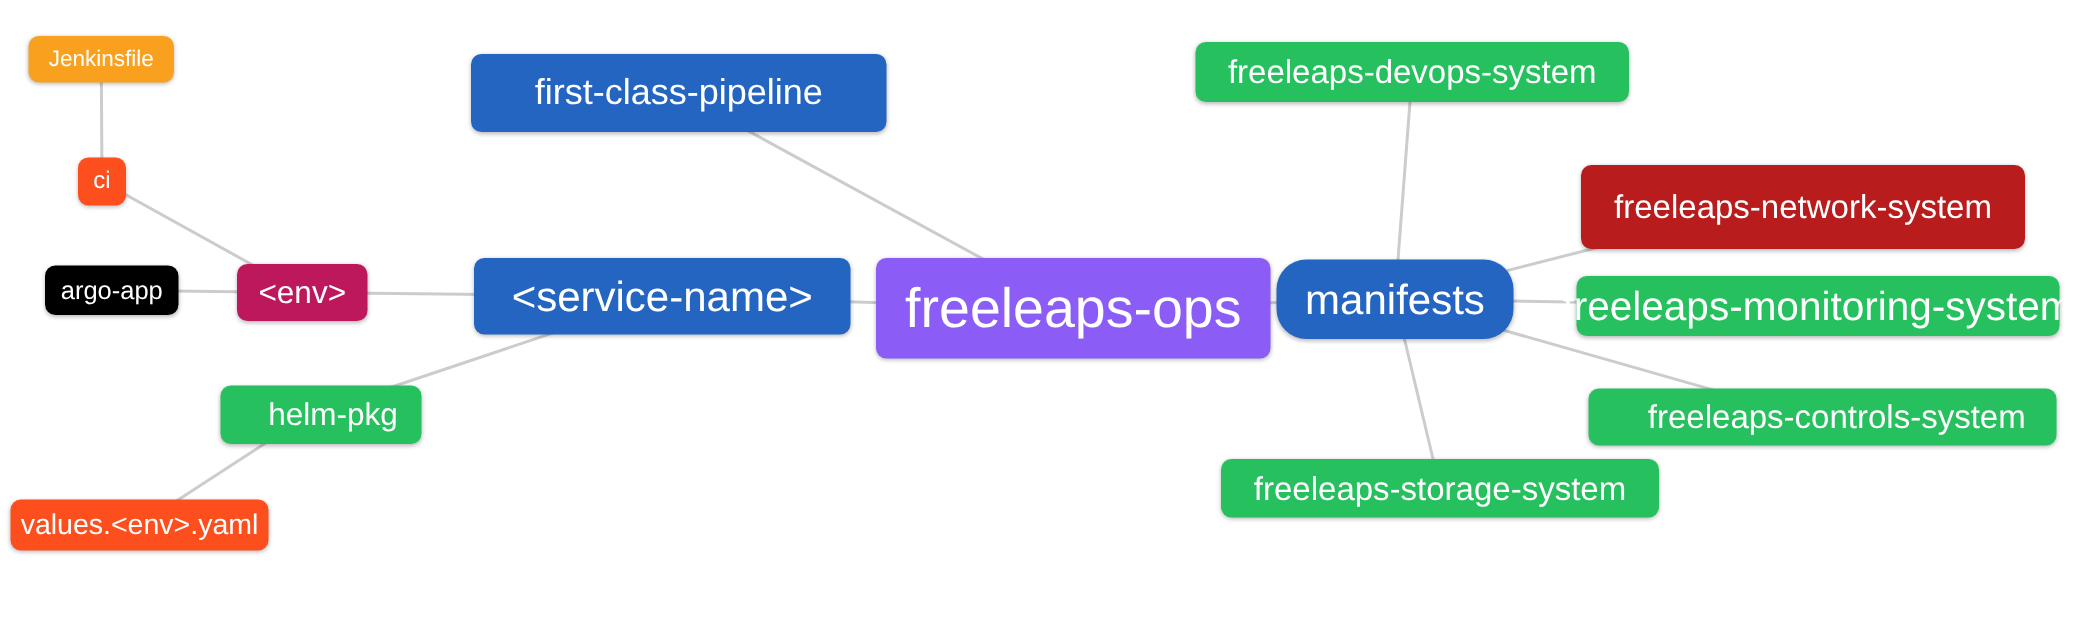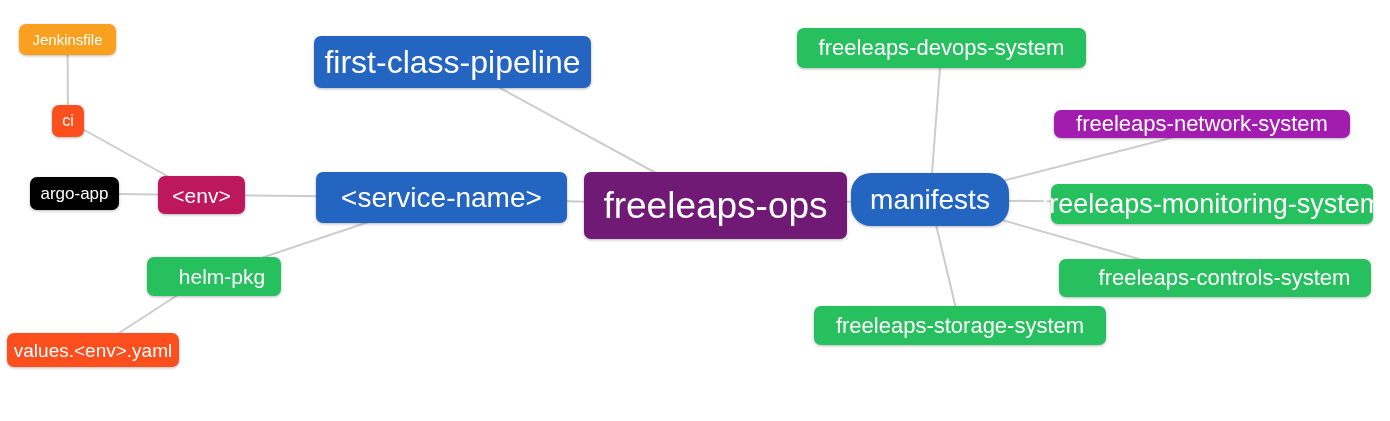--- a/index.html
+++ b/index.html
@@ -56,24 +56,24 @@
       <line x1="201.5" y1="195" x2="74.5" y2="193.5" stroke="#cccccc" stroke-width="2"></line>
       <line x1="68" y1="121" x2="67.5" y2="39.5" stroke="#cccccc" stroke-width="2"></line>
       <line x1="206" y1="276.5" x2="93" y2="350" stroke="#cccccc" stroke-width="2"></line>
       <line x1="930" y1="199.5" x2="941.5" y2="48" stroke="#cccccc" stroke-width="2"></line>
       <line x1="930" y1="199.5" x2="1202" y2="130" stroke="#cccccc" stroke-width="2"></line>
       <line x1="930" y1="199.5" x2="1212" y2="204" stroke="#cccccc" stroke-width="2"></line>
       <line x1="930" y1="199.5" x2="1205.5" y2="278" stroke="#cccccc" stroke-width="2"></line>
       <line x1="930" y1="199.5" x2="960" y2="325.5" stroke="#cccccc" stroke-width="2"></line>
     </svg>
   <div id="node-layer">
-      <div class="node" style="left: 584px; top: 172px; width: 263px; height: 67px; font-size: 37px; background: #701a75; color: rgb(255, 255, 255);">
+      <div class="node" style="left: 584px; top: 172px; width: 263px; height: 67px; font-size: 37px; background: #8b5cf6; color: rgb(255, 255, 255);">
         <span>freeleaps-ops</span>
       </div>
-      <div class="node" style="left: 314px; top: 36px; width: 277px; height: 52px; font-size: 32px; background: rgb(36, 101, 194); color: rgb(255, 255, 255);">
+      <div class="node" style="left: 314px; top: 36px; width: 277px; height: 52px; font-size: 24px; background: rgb(36, 101, 194); color: rgb(255, 255, 255);">
         <span>first-class-pipeline</span>
       </div>
       <div class="node" style="left: 316px; top: 172px; width: 251px; height: 51px; font-size: 28px; background: rgb(36, 101, 194); color: rgb(255, 255, 255);">
         <span>&lt;service-name&gt;</span>
       </div>
       <div class="node" style="left: 851px; top: 173px; width: 158px; height: 53px; font-size: 28px; background: rgb(36, 101, 194); color: rgb(255, 255, 255); border-radius: 20px;">
         <span>manifests</span>
       </div>
       <div class="node" style="left: 158px; top: 176px; width: 87px; height: 38px; font-size: 21px; background: #be185d; color: rgb(255, 255, 255);">
         <span>&lt;env&gt;</span>
@@ -89,21 +89,21 @@
       </div>
       <div class="node" style="left: 19px; top: 24px; width: 97px; height: 31px; font-size: 15px; background: rgb(249, 161, 31); color: rgb(255, 255, 255);">
         <span>Jenkinsfile</span>
       </div>
       <div class="node" style="left: 7px; top: 333px; width: 172px; height: 34px; font-size: 19px; background: rgb(253, 79, 30); color: rgb(255, 255, 255);">
         <span>values.&lt;env&gt;.yaml</span>
       </div>
       <div class="node" style="left: 797px; top: 28px; width: 289px; height: 40px; font-size: 22px; background: rgb(39, 192, 95); color: rgb(255, 255, 255);">
         <span>freeleaps-devops-system</span>
       </div>
-      <div class="node" style="left: 1054px; top: 110px; width: 296px; height: 28px; font-size: 22px; background: #a21caf; color: rgb(255, 255, 255);">
+      <div class="node" style="left: 1054px; top: 110px; width: 296px; height: 56px; font-size: 22px; background: #b91c1c; color: rgb(255, 255, 255);">
         <span>freeleaps-network-system</span>
       </div>
       <div class="node" style="left: 1051px; top: 184px; width: 322px; height: 40px; font-size: 27px; background: rgb(39, 192, 95); color: rgb(255, 255, 255);">
         <span>freeleaps-monitoring-system</span>
       </div>
       <div class="node" style="left: 1059px; top: 259px; width: 293px; height: 38px; font-size: 22px; background: rgb(39, 192, 95); color: rgb(255, 255, 255); padding-left: 19px;">
         <span>freeleaps-controls-system</span>
       </div>
       <div class="node" style="left: 814px; top: 306px; width: 292px; height: 39px; font-size: 22px; background: rgb(39, 192, 95); color: rgb(255, 255, 255);">
         <span>freeleaps-storage-system</span>

